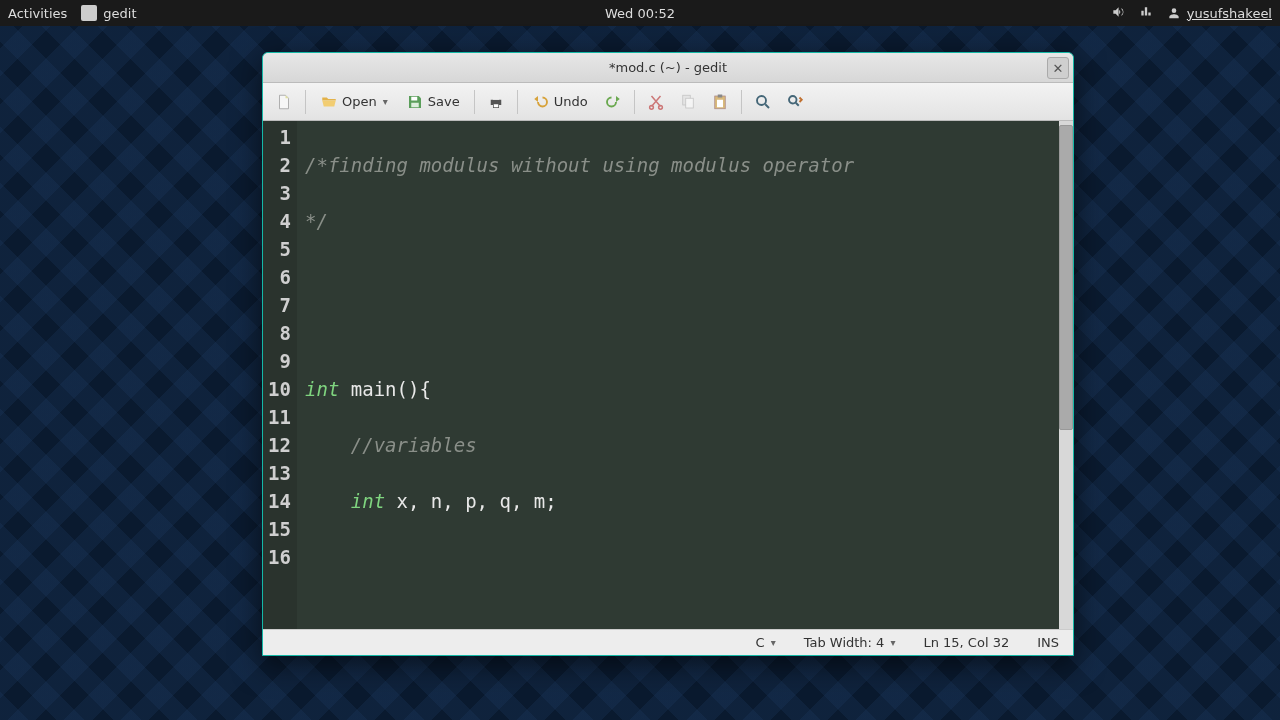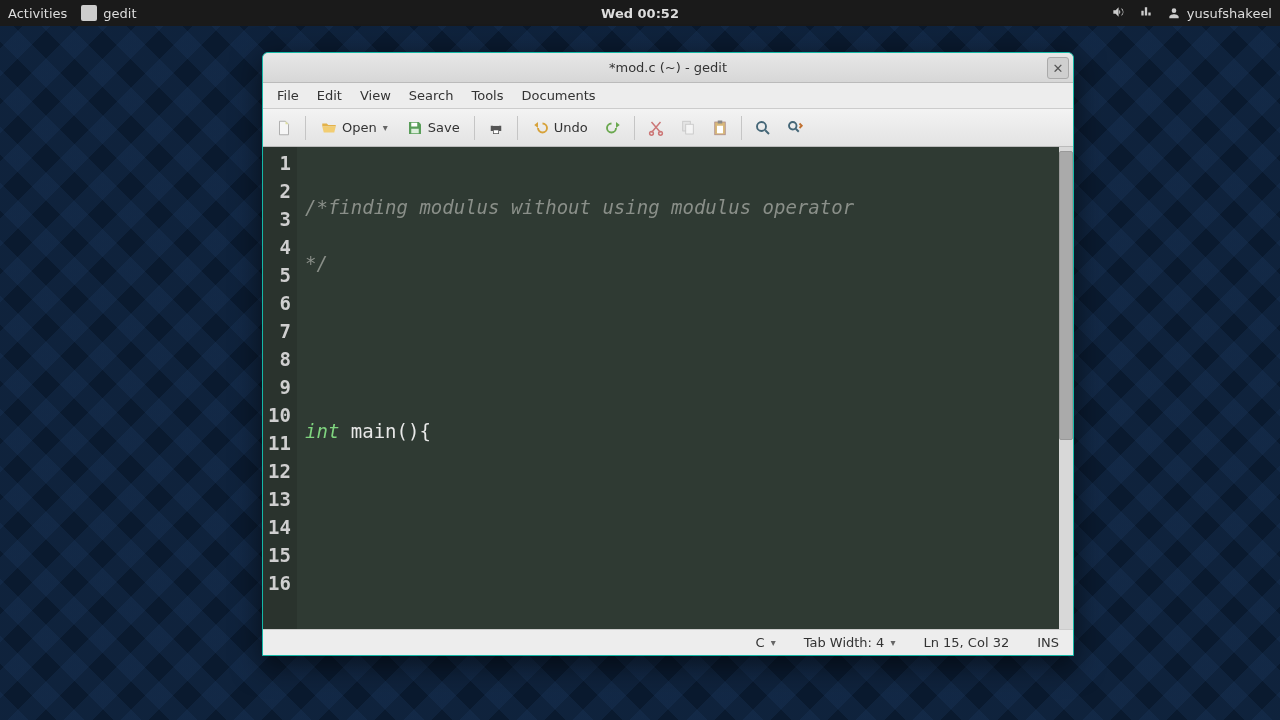--- a/index.html
+++ b/index.html
@@ -14,21 +14,21 @@
     position: relative;
   }
   
   .topbar {
     position: absolute; top: 0; left: 0; right: 0; height: 26px;
     background: #1a1a1a; color: #ddd;
     display: flex; align-items: center; font-size: 13px;
     padding: 8px 8px;
   }
   .topbar .left { display: flex; align-items: center; gap: 14px; }
-  .topbar .center { position: absolute; left: 50%; transform: translateX(-50%); font-weight: bold; }
+  .topbar .center { position: absolute; left: 50%; transform: translateX(-50%); font-weight: normal; }
   .topbar .right { margin-left: auto; display: flex; align-items: center; gap: 14px; }
   .topbar .app-icon { width: 16px; height: 16px; background: #ccc; border-radius: 2px; display: inline-block; }
   .topbar svg { width: 14px; height: 14px; fill: #ccc; }
 
   
   .window {
     position: absolute;
     left: 262px; top: 52px;
     width: 812px; height: 604px;
     background: #ededed;
@@ -94,21 +94,21 @@
     font-size: 19px; line-height: 28px;
     overflow: hidden; position: relative;
   }
   .gutter {
     background: #2a332d; color: #cfcfcf;
     width: 34px; text-align: right; padding: 2px 6px 2px 2px;
     user-select: none;
   }
   .gutter div { height: 28px; font-weight: bold; }
   .code {
-    flex: 1; padding: 18px 8px; white-space: pre; color: #e8e8e8;
+    flex: 1; padding: 2px 8px; white-space: pre; color: #e8e8e8;
     position: relative;
   }
   .code .line { height: 28px; }
   .c-comment { color: #8a8f89; font-style: italic; }
   .c-preproc { color: #c76aa0; }
   .c-string  { color: #e6d46a; }
   .c-type    { color: #7fd47f; font-style: italic; }
   .scrollbar-v {
     width: 14px; background: #d8d8d8;
     display: flex; flex-direction: column;
@@ -138,43 +138,35 @@
     <span>
       <svg viewBox="0 0 24 24">
           <path d="M4 9v6h4l5 5V4L8 9H4zm12 3a4 4 0 0 0-2-3.5v7A4 4 0 0 0 16 12zm2-7v2.1a7 7 0 0 1 0 9.8V19a9 9 0 0 0 0-14z"></path>
         </svg>
     </span>
     <span>
       <svg viewBox="0 0 24 24">
           <path d="M4 18h4v-8H4v8zm6 0h4V4h-4v14zm6 0h4v-5h-4v5z"></path>
         </svg>
     </span>
-    <span style="display:flex;align-items:center;gap:6px;">
+    <span style="display:flex;align-items:center;gap:6px;text-decoration:underline;">
       <svg viewBox="0 0 24 24">
           <path d="M12 12a4 4 0 1 0-4-4 4 4 0 0 0 4 4zm0 2c-3 0-8 1.5-8 4.5V21h16v-2.5C20 15.5 15 14 12 14z"></path>
         </svg>
       <span>yusufshakeel</span>
     </span>
   </div>
 </div>
 
 <div class="window">
   <div class="titlebar">
     <span>*mod.c (~) - gedit</span>
     <div class="close">✕</div>
   </div>
 
-  <div class="menubar">
-    <span class="mitem">File</span>
-    <span class="mitem">Edit</span>
-    <span class="mitem">View</span>
-    <span class="mitem">Search</span>
-    <span class="mitem">Tools</span>
-    <span class="mitem">Documents</span>
-  </div>
 
   <div class="toolbar">
     <span class="tbtn iconbtn">
       <svg viewBox="0 0 24 24">
           <path fill="#f6f6f6" stroke="#999" d="M6 3h8l4 4v14H6z"></path>
           <path fill="#e0e0a0" d="M14 3v4h4z"></path>
         </svg>
     </span>
     <div class="sep"></div>
     <span class="tbtn">
@@ -271,20 +263,22 @@
         <div>14</div>
         <div>15</div>
       <div>16</div>
     </div>
     <div class="code">
 <div class="line"><span class="c-comment">/*finding modulus without using modulus operator</span></div>
 <div class="line"><span class="c-comment">*/</span></div>
 <div class="line"></div>
 <div class="line"></div>
 <div class="line"><span class="c-type">int</span><span> main(){</span></div>
+<div class="line">    <span class="c-comment">//variables</span></div>
+<div class="line">    <span class="c-type">int</span><span> x, n, p, q, m;</span></div>
 
 
 
 
 
 
 
 
     </div>
     <div class="scrollbar-v">

